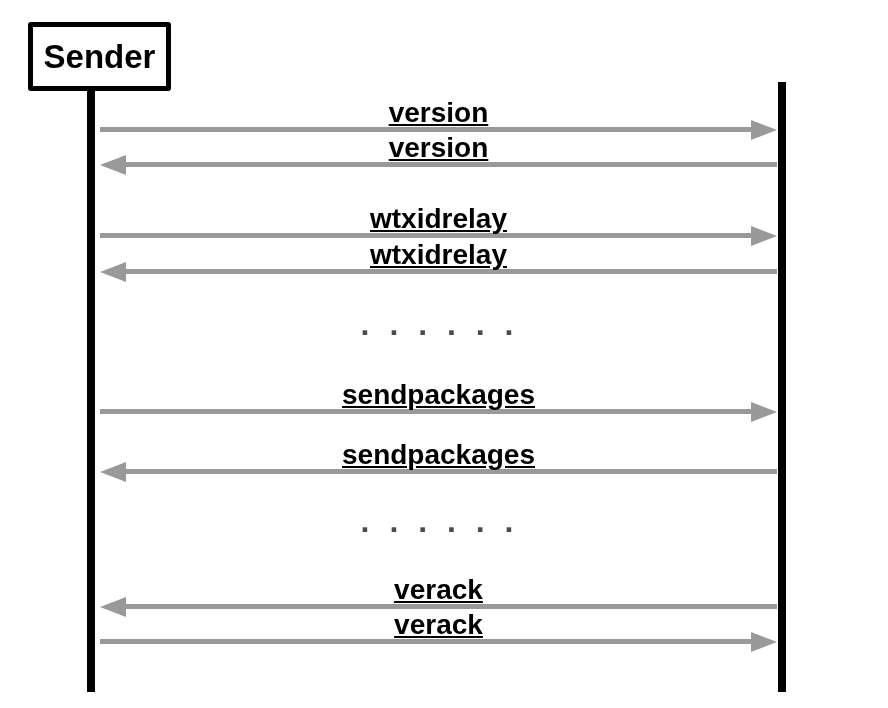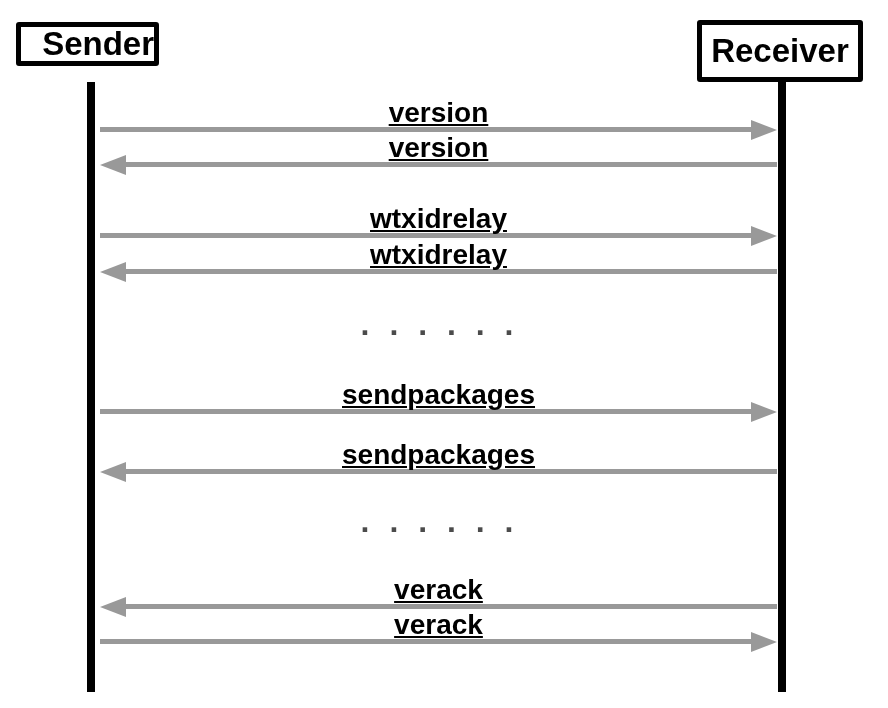--- a/index.html
+++ b/index.html
@@ -28,21 +28,21 @@
     border-radius: 3px;
     background: var(--bg);
     display: flex;
     align-items: center;
     justify-content: center;
     font-size: 33px;
     font-weight: bold;
     color: var(--text);
     z-index: 3;
   }
-  .actor-sender   { left: 16px;  top: 22px; width: 143px; height: 44px; justify-content: flex-end; }
+  .actor-sender   { left: 28px;  top: 22px; width: 143px; height: 69px; }
   .actor-receiver { left: 697px; top: 20px; width: 166px; height: 62px; }
 
   
   .lifeline {
     position: absolute;
     width: 8px;
     top: 82px;
     height: 610px;
     background: var(--lifeline);
     z-index: 2;
@@ -110,23 +110,20 @@
   }
 </style>
 </head>
 <body>
 
 <div class="canvas">
 
   <div class="actor-box actor-sender">
     <span>Sender</span>
   </div>
-  <div class="actor-box actor-receiver">
-    <span>Receiver</span>
-  </div>
 
   <div class="lifeline lifeline-sender"></div>
   <div class="lifeline lifeline-receiver"></div>
 
   <div class="message-row ltr" style="top:98px">
     <span class="msg-label">version</span>
     <div class="arrow">
       <div class="shaft"></div>
       <div class="head"></div>
     </div>

